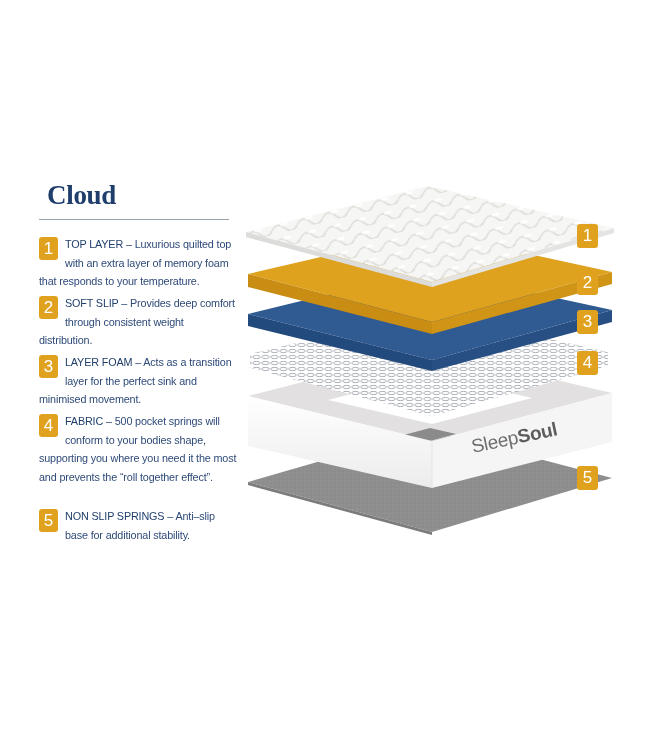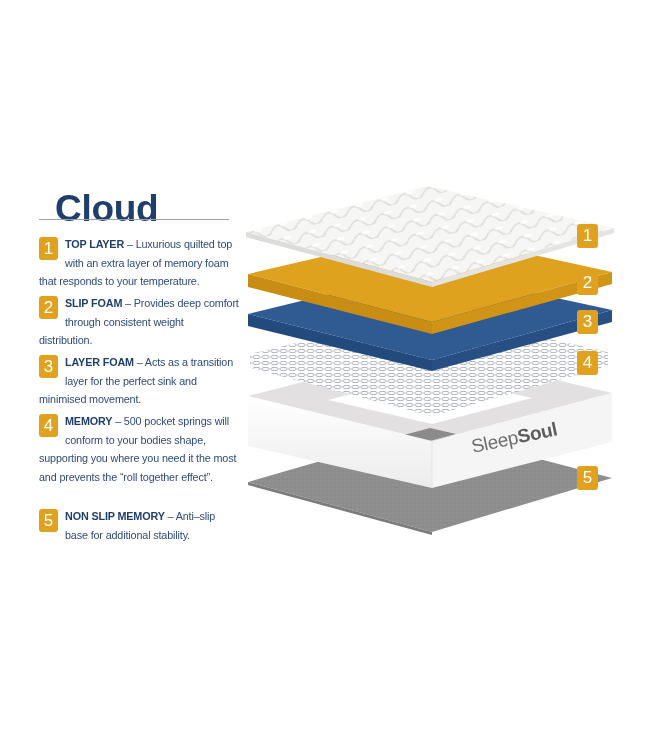--- a/index.html
+++ b/index.html
@@ -11,24 +11,24 @@
       width: 650px;
       height: 750px;
       position: relative;
       overflow: hidden;
       font-family: "Liberation Sans", sans-serif;
     }
     .title {
       position: absolute;
       left: 39px;
       top: 172px;
-      margin: 16px;
-      font-family: Liberation Sans, sans-serif;
+      margin: 8px;
+      font-family: Liberation Serif, serif;
       font-weight: 700;
-      font-size: 37px;
+      font-size: 27px;
       color: #1f3e6c;
       letter-spacing: -0.3px;
     }
     .divider {
       position: absolute;
       left: 39px;
       top: 219px;
       width: 190px;
       height: 0;
       border-top: 1.5px solid #9aa2ae;
@@ -56,21 +56,21 @@
       margin: 2px 7px 0 0;
       background: #e0a21e;
       border-radius: 3px;
       color: #ffffff;
       font-size: 17px;
       line-height: 23px;
       text-align: center;
       font-weight: 400;
     }
     .feature .head {
-      font-weight: 700;
+      font-weight: 400;
       color: #1f3e6c;
     }
     .illustration {
       position: absolute;
       left: 0;
       top: 0;
       width: 650px;
       height: 750px;
     }
     .badge {
@@ -106,33 +106,33 @@
 <h1 class="title">Cloud</h1>
 <div class="divider"></div>
 
 <div class="features">
   <div class="feature" style="top:0px;">
     <span class="num">1</span>
     <span class="head">TOP LAYER</span><span> – </span><span>Luxurious quilted top with an extra layer of memory foam that responds to your temperature.</span>
   </div>
   <div class="feature" style="top:59px;">
     <span class="num">2</span>
-    <span class="head">SLIP FOAM</span><span> – </span><span>Provides deep comfort through consistent weight distribution.</span>
+    <span class="head">SOFT SLIP</span><span> – </span><span>Provides deep comfort through consistent weight distribution.</span>
   </div>
   <div class="feature" style="top:118px;">
     <span class="num">3</span>
     <span class="head">LAYER FOAM</span><span> – </span><span>Acts as a transition layer for the perfect sink and minimised movement.</span>
   </div>
   <div class="feature" style="top:177px;">
     <span class="num">4</span>
-    <span class="head">MEMORY</span><span> – </span><span>500 pocket springs will conform to your bodies shape, supporting you where you need it the most and prevents the “roll together effect”.</span>
+    <span class="head">FABRIC</span><span> – </span><span>500 pocket springs will conform to your bodies shape, supporting you where you need it the most and prevents the “roll together effect”.</span>
   </div>
   <div class="feature" style="top:272px;">
     <span class="num">5</span>
-    <span class="head">NON SLIP MEMORY</span><span> – </span><span>Anti–slip base for additional stability.</span>
+    <span class="head">NON SLIP SPRINGS</span><span> – </span><span>Anti–slip base for additional stability.</span>
   </div>
 </div>
 
 <svg class="illustration" viewBox="0 0 650 750" xmlns="http://www.w3.org/2000/svg">
   <defs>
     <pattern id="quilt" width="26" height="14" patternUnits="userSpaceOnUse" patternTransform="rotate(-14)">
       <rect width="26" height="14" fill="#f6f6f4"></rect>
       <path d="M0 10 Q6.5 2 13 10 T26 10" fill="none" stroke="#dcdcd8" stroke-width="1.6"></path>
       <ellipse cx="13" cy="6" rx="4" ry="1.6" fill="#ffffff"></ellipse>
     </pattern>

